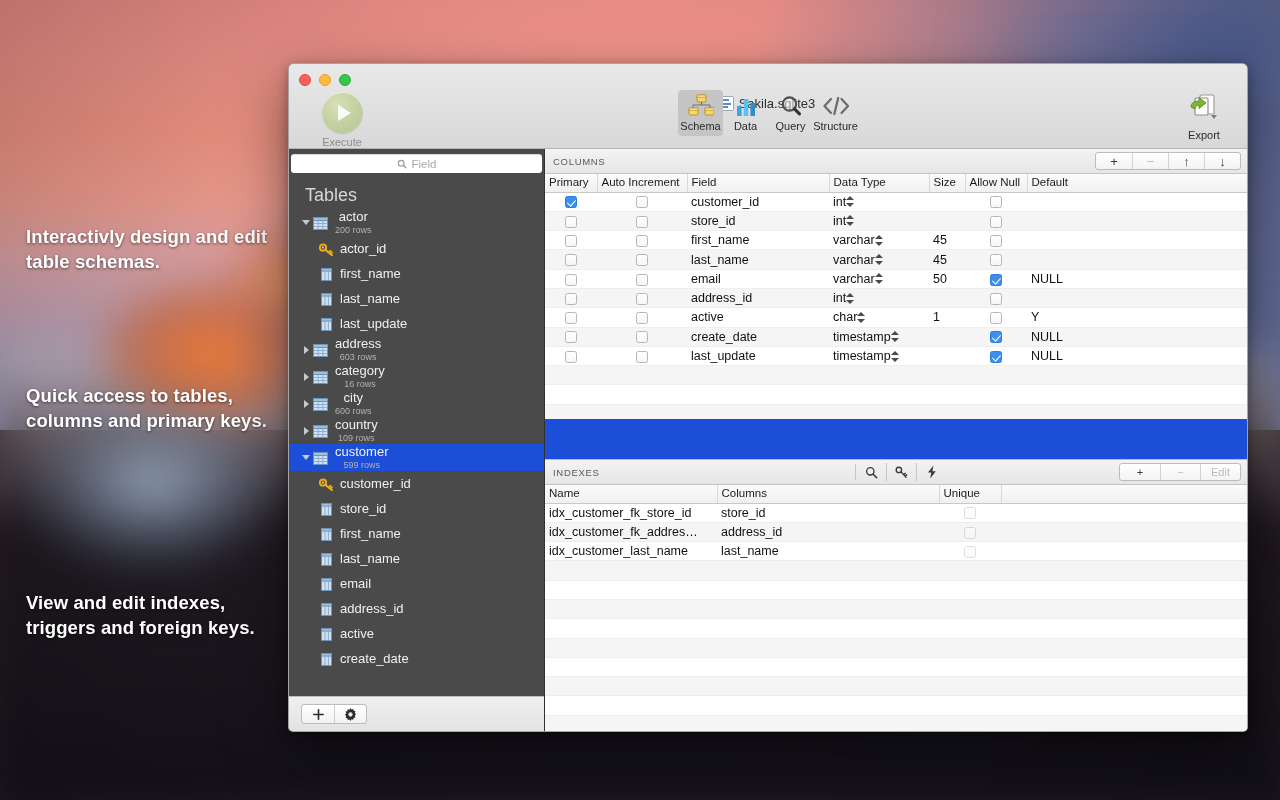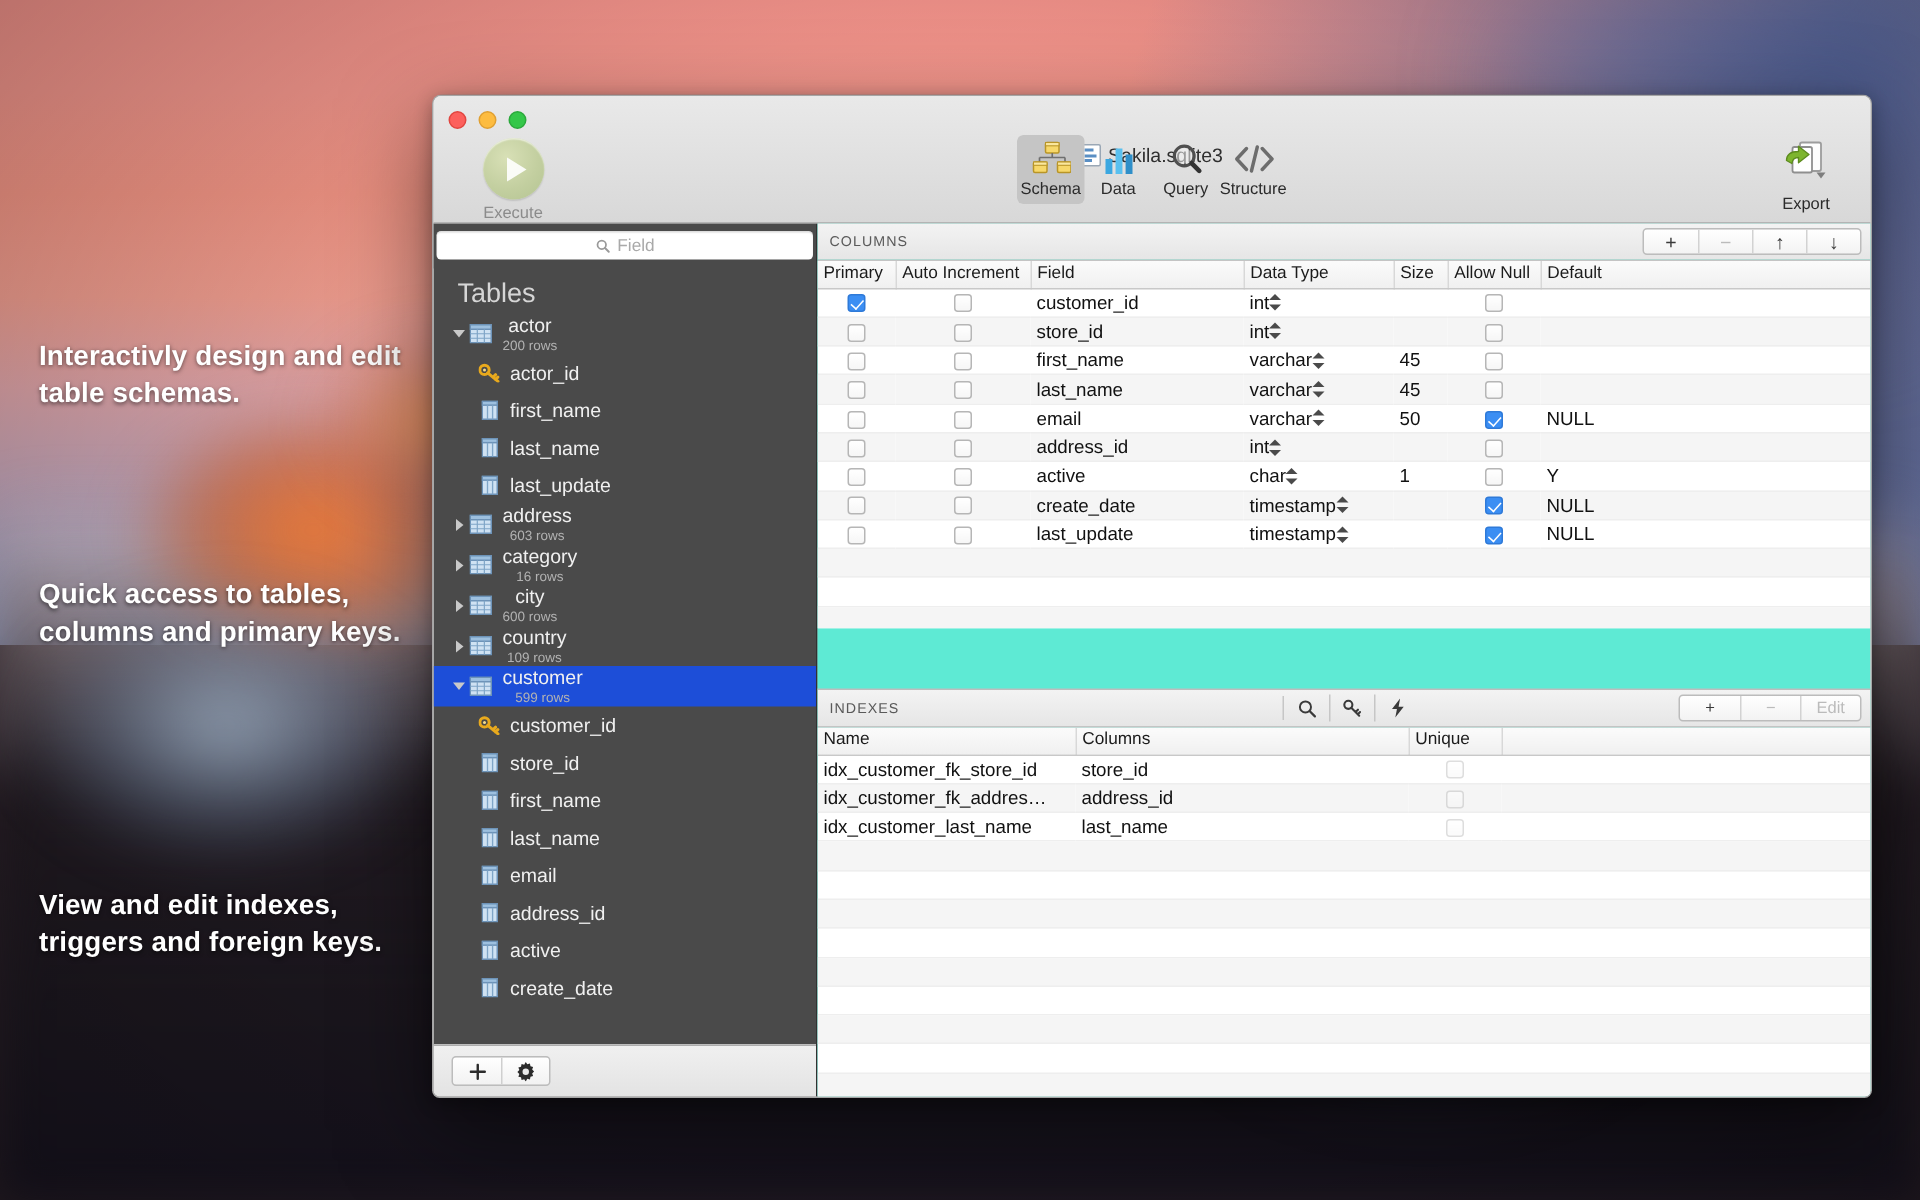--- a/index.html
+++ b/index.html
@@ -197,21 +197,21 @@
   .segbtn {
     display:flex; height:20px; border:1px solid #bcbcbc; border-radius:3px; overflow:hidden;
     background:linear-gradient(180deg,#fff 0%,#f2f2f2 100%);
   }
   .segbtn > div {
     width:32px; display:flex; align-items:center; justify-content:center; cursor:default;
   }
   .segbtn > div + div { border-left:1px solid #cfcfcf; }
 
   
-  #right { flex:1; display:flex; flex-direction:column; min-width:0; background:#5eead4; }
+  #right { flex:1; display:flex; flex-direction:column; min-width:0; background:#1d4ed8; }
 
   .pane-hdr {
     height:25px; flex:0 0 25px;
     background:linear-gradient(180deg,#f3f3f3 0%,#e6e6e6 100%);
     border-bottom:1px solid #c4c4c4;
     display:flex; align-items:center; padding:0 6px 0 8px; position:relative;
   }
   .pane-title { font-size:9.5px; letter-spacing:.7px; color:#5a5a5a; }
 
   .btngrp { display:flex; height:18px; border:1px solid #bcbcbc; border-radius:3px; overflow:hidden;

